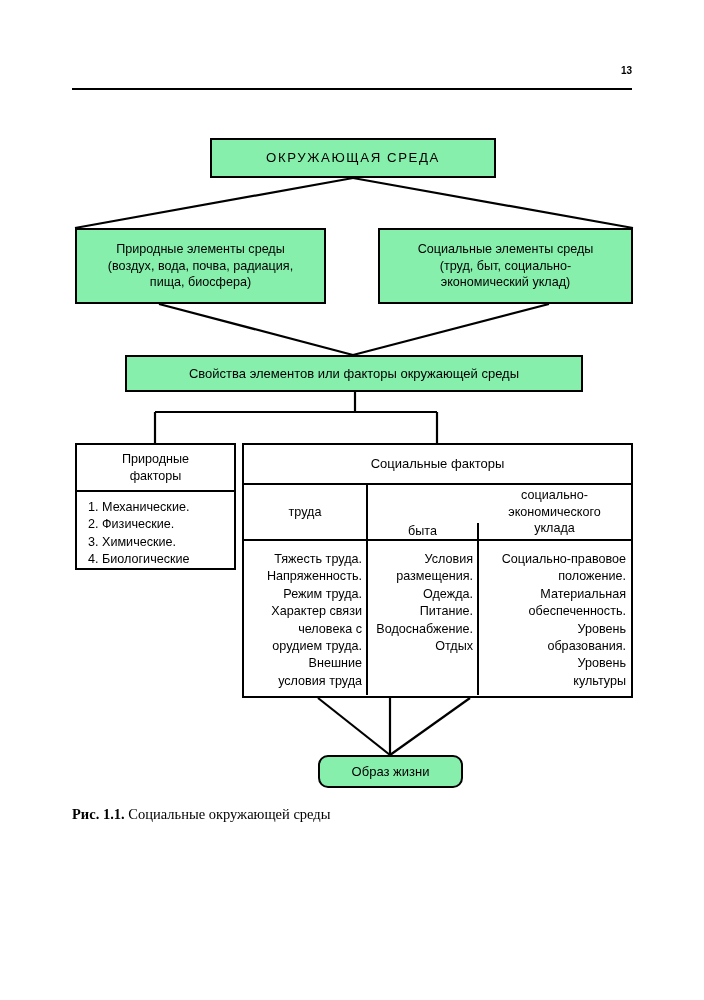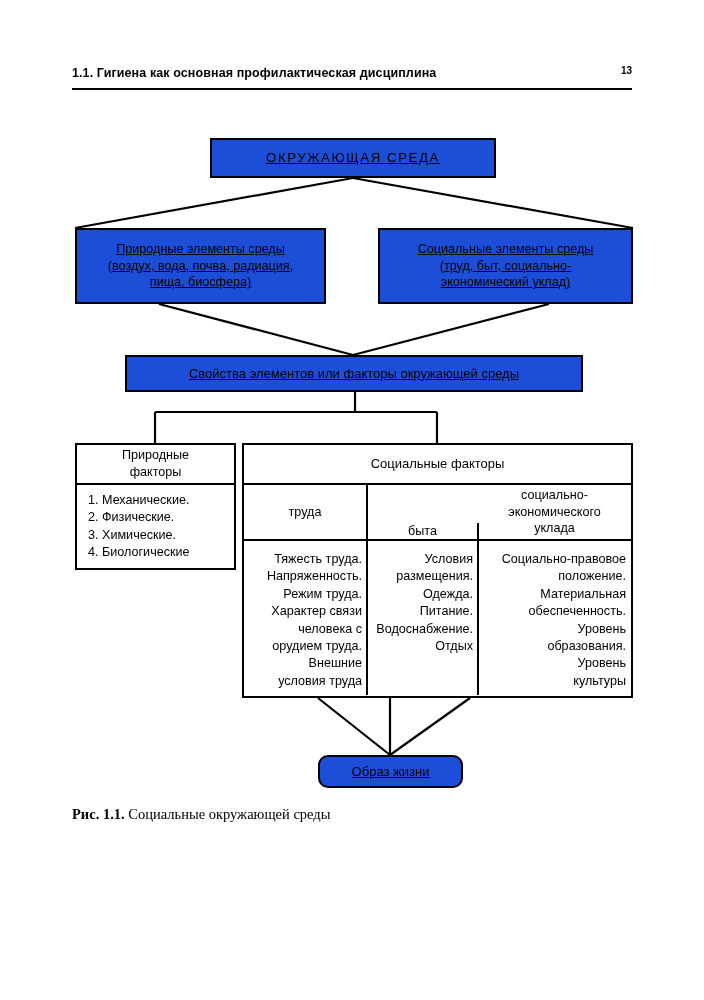--- a/index.html
+++ b/index.html
@@ -60,28 +60,27 @@
   #figure svg {
     position: absolute;
     left: 0;
     top: 0;
   }
 
   .node {
     position: absolute;
     box-sizing: border-box;
     border: 2.2px solid #000;
-    background: #1d4ed8;
+    background: #86efac;
     display: flex;
     align-items: center;
     justify-content: center;
     text-align: center;
     font-size: 12.6px;
     line-height: 1.33;
-    text-decoration: underline;
   }
 
   #node-environment {
     left: 210px; top: 138px; width: 286px; height: 40px;
     font-size: 13.2px;
     letter-spacing: 1.6px;
   }
   #node-natural-elements {
     left: 75px; top: 228px; width: 251px; height: 76px;
   }
@@ -118,21 +117,21 @@
   .tbl .cell {
     box-sizing: border-box;
     font-size: 12.6px;
     line-height: 1.38;
   }
 
   
   #table-natural {
     left: 75px; top: 443px; width: 161px; height: 127px;
   }
-  #table-natural .hrow { height: 40px; }
+  #table-natural .hrow { height: 47px; }
   #table-natural .list-cell {
     padding: 7px 0 0 11px;
     white-space: pre-line;
     text-align: left;
   }
 
   
   #table-social {
     left: 242px; top: 443px; width: 391px; height: 255px;
   }
@@ -178,21 +177,20 @@
     font-size: 14.5px;
   }
   #figure-caption .cap-label {
     font-weight: 700;
   }
 </style>
 </head>
 <body>
 
 <div id="running-head">
-  <div class="rh-title">1.1. Гигиена как основная профилактическая дисциплина</div>
   <div class="rh-page">13</div>
   <div class="rh-rule"></div>
 </div>
 
 <div id="figure">
 
   <svg width="704" height="800">
     <g stroke="#000" stroke-width="2.2" fill="none">
 
       <path d="M353,178 L75,228"></path>

